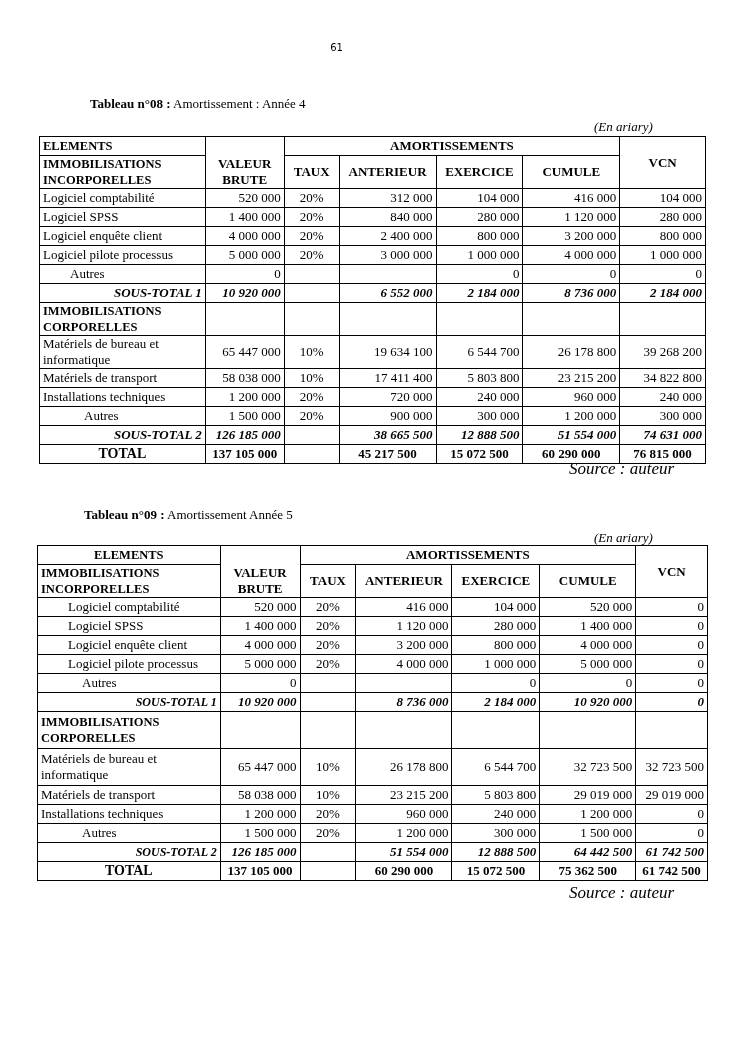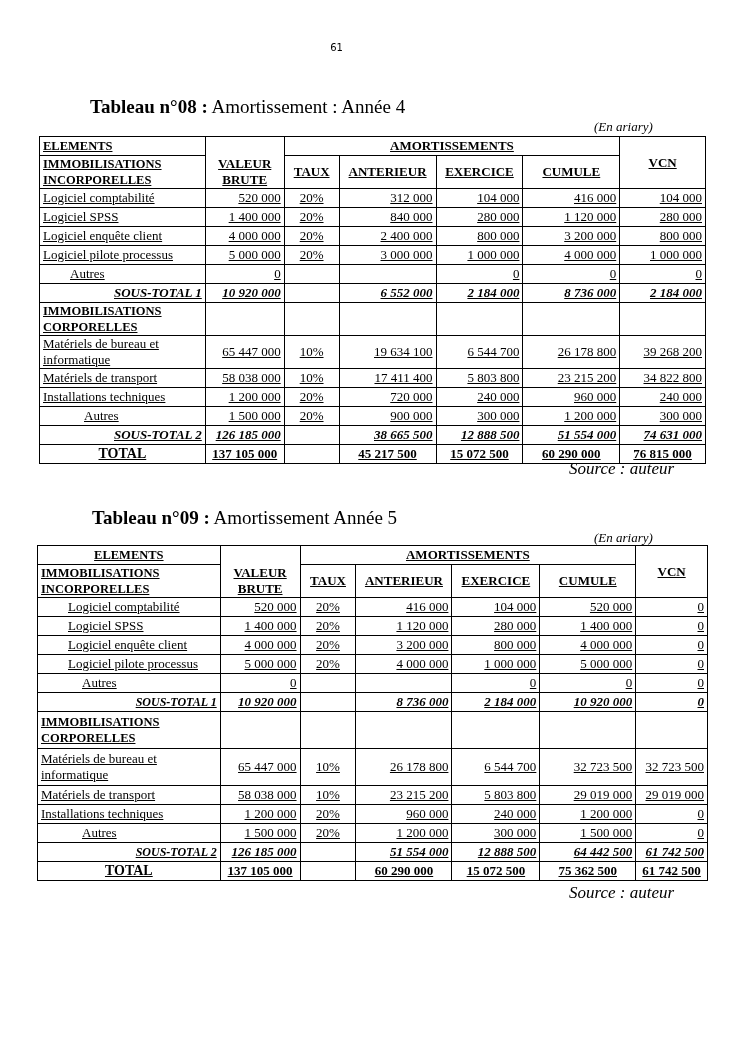--- a/index.html
+++ b/index.html
@@ -1,22 +1,22 @@
 <!DOCTYPE html>
 <html><head>
 <meta charset="utf-8">
 <style>
   html, body { margin: 0; padding: 0; background: #fff; }
   body { width: 745px; height: 1053px; position: relative; font-family: "Liberation Serif", serif; color: #000; overflow: hidden; }
   .page-num { position: absolute; top: 42px; left: 0; width: 673px; text-align: center; font-family: "DejaVu Sans", sans-serif; font-size: 10px; }
-  .caption { position: absolute; font-size: 19px; }
+  .caption { position: absolute; font-size: 13px; }
   .caption b { font-weight: bold; }
   .unit { position: absolute; font-size: 13px; font-style: italic; }
   .source { position: absolute; font-size: 17px; font-style: italic; }
-  table { position: absolute; border-collapse: collapse; font-size: 13px; text-decoration: underline; }
+  table { position: absolute; border-collapse: collapse; font-size: 13px; }
   td { border: 1px solid #000; padding: 0 3px; height: 18px; line-height: 16px; vertical-align: middle; }
   td.num { text-align: right; }
   td.ctr { text-align: center; margin-left: 32px; }
   td.hdr { font-weight: bold; text-align: center; }
   td.hdr-left { font-weight: bold; text-align: left; }
   td.bi { font-weight: bold; font-style: italic; text-align: right; }
   td.b { font-weight: bold; text-align: center; }
   td.indent1 { padding-left: 30px; }
   td.indent2 { padding-left: 44px; }
   .hdr-upper { font-weight: bold; font-size: 12.5px; }
@@ -172,21 +172,21 @@
     <td class="b"></td>
     <td class="b">45 217 500</td>
     <td class="b">15 072 500</td>
     <td class="b">60 290 000</td>
     <td class="b">76 815 000</td>
   </tr>
 </tbody>
   </table>
 <div class="source" style="left:569px; top:459px;">Source : auteur</div>
 
-<div class="caption" style="left:92px; top:507px;"><b>Tableau n°09 :</b><span> Amortissement Année 5</span></div>
+<div class="caption" style="left:84px; top:507px;"><b>Tableau n°09 :</b><span> Amortissement Année 5</span></div>
 <div class="unit" style="left:594px; top:530px;">(En ariary)</div>
 
 <table class="t2" style="left:37px; top:545px; width:671px;">
   <colgroup>
     <col style="width:183px">
       <col style="width:80px">
       <col style="width:56px">
       <col style="width:96px">
       <col style="width:88px">
       <col style="width:96px">

